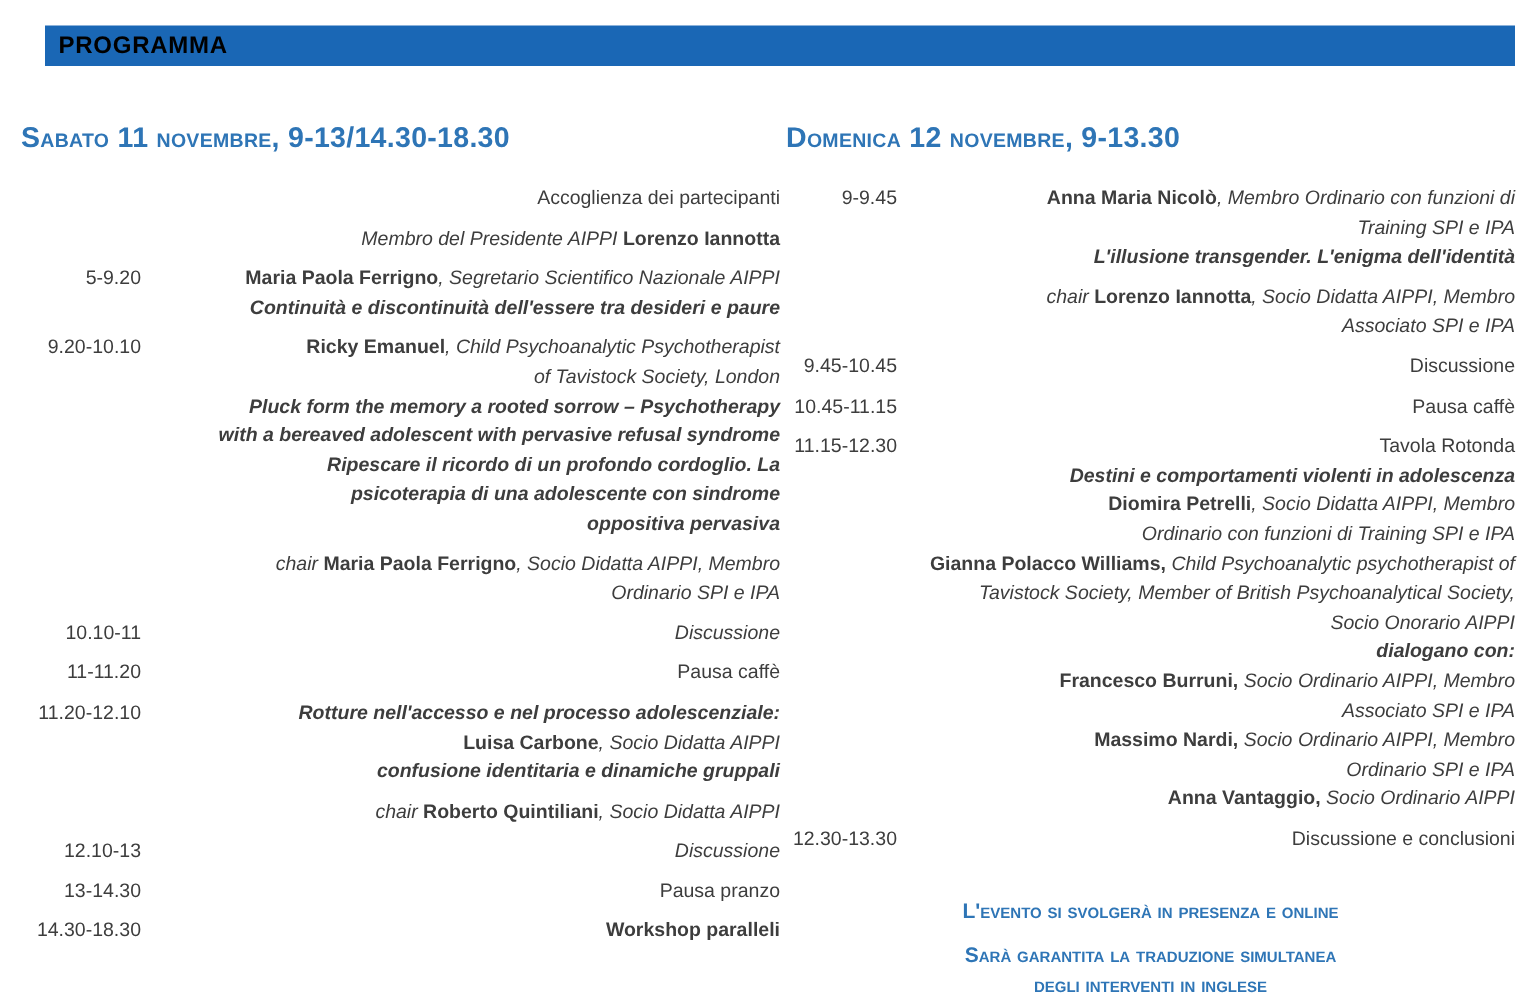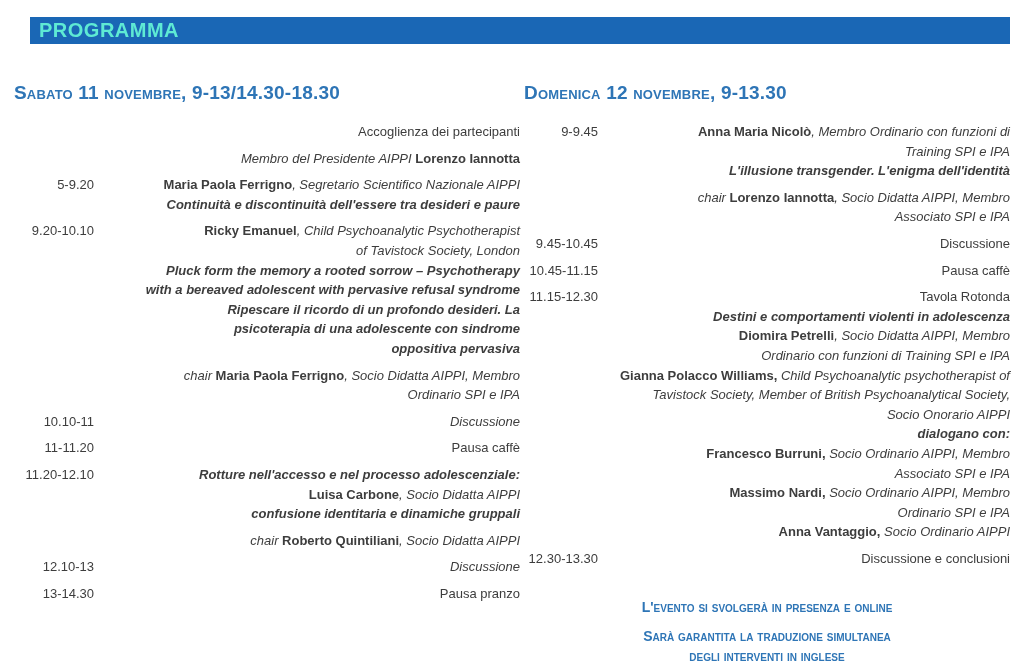--- a/index.html
+++ b/index.html
@@ -6,21 +6,21 @@
   .page {
     position:relative; width:1024px; height:668px; background:#ffffff;
     font-family:"Liberation Sans", sans-serif; color:#3d3d3d; font-size:13px;
     overflow:hidden;
   }
   .title-bar {
     position:absolute; left:30px; right:14px; top:17px; height:27px;
     background:var(--bar,#1a67b5); box-sizing:border-box; padding-left:9px;
   }
   .title-bar span {
-    color:#5eead4; font-weight:bold; font-size:20px; line-height:27px; letter-spacing:0.5px;
+    color:#000000; font-weight:bold; font-size:16px; line-height:27px; letter-spacing:0.5px;
   }
   .columns { position:absolute; top:84px; left:14px; right:14px; display:flex; }
   .col-left { width:506px; flex:none; }
   .col-right { flex:1; padding-left:4px; box-sizing:border-box; }
   .day-title {
     margin:0 0 20px 0; font-size:19px; font-weight:bold;
     color:var(--accent,#2e75b6); font-variant:small-caps; letter-spacing:0.2px;
     line-height:18px;
   }
   .row { display:flex;text-align:right; }
@@ -79,21 +79,21 @@
             </div>
           </div>
           <div class="row">
             <div class="time">9.20-10.10</div>
             <div class="content">
               <div class="para">
                 <div class="line"><span class="s-b">Ricky Emanuel</span><span class="s-i">, Child Psychoanalytic Psychotherapist</span></div>
                 <div class="line"><span class="s-i">of Tavistock Society, London</span></div>
                 <div class="line"><span class="s-bi">Pluck form the memory a rooted sorrow – Psychotherapy</span></div>
                 <div class="line"><span class="s-bi">with a bereaved adolescent with pervasive refusal syndrome</span></div>
-                <div class="line"><span class="s-bi">Ripescare il ricordo di un profondo desideri. La</span></div>
+                <div class="line"><span class="s-bi">Ripescare il ricordo di un profondo cordoglio. La</span></div>
                 <div class="line"><span class="s-bi">psicoterapia di una adolescente con sindrome</span></div>
                 <div class="line"><span class="s-bi">oppositiva pervasiva</span></div>
               </div>
               <div class="para">
                 <div class="line"><span class="s-i">chair </span><span class="s-b">Maria Paola Ferrigno</span><span class="s-i">, Socio Didatta AIPPI, Membro</span></div>
                 <div class="line"><span class="s-i">Ordinario SPI e IPA</span></div>
               </div>
             </div>
           </div>
           <div class="row">
@@ -131,20 +131,28 @@
               <div class="para">
                 <div class="line"><span class="s-i">Discussione</span></div>
               </div>
             </div>
           </div>
           <div class="row">
             <div class="time">13-14.30</div>
             <div class="content">
               <div class="para">
                 <div class="line"><span class="s-r">Pausa pranzo</span></div>
+              </div>
+            </div>
+          </div>
+          <div class="row">
+            <div class="time">14.30-18.30</div>
+            <div class="content">
+              <div class="para">
+                <div class="line"><span class="s-b">Workshop paralleli</span></div>
               </div>
             </div>
           </div>
         </div>
     </section>
 
     <section class="col-right">
       <h2 class="day-title">Domenica 12 novembre, 9-13.30</h2>
       <div class="entries">
           <div class="row">

